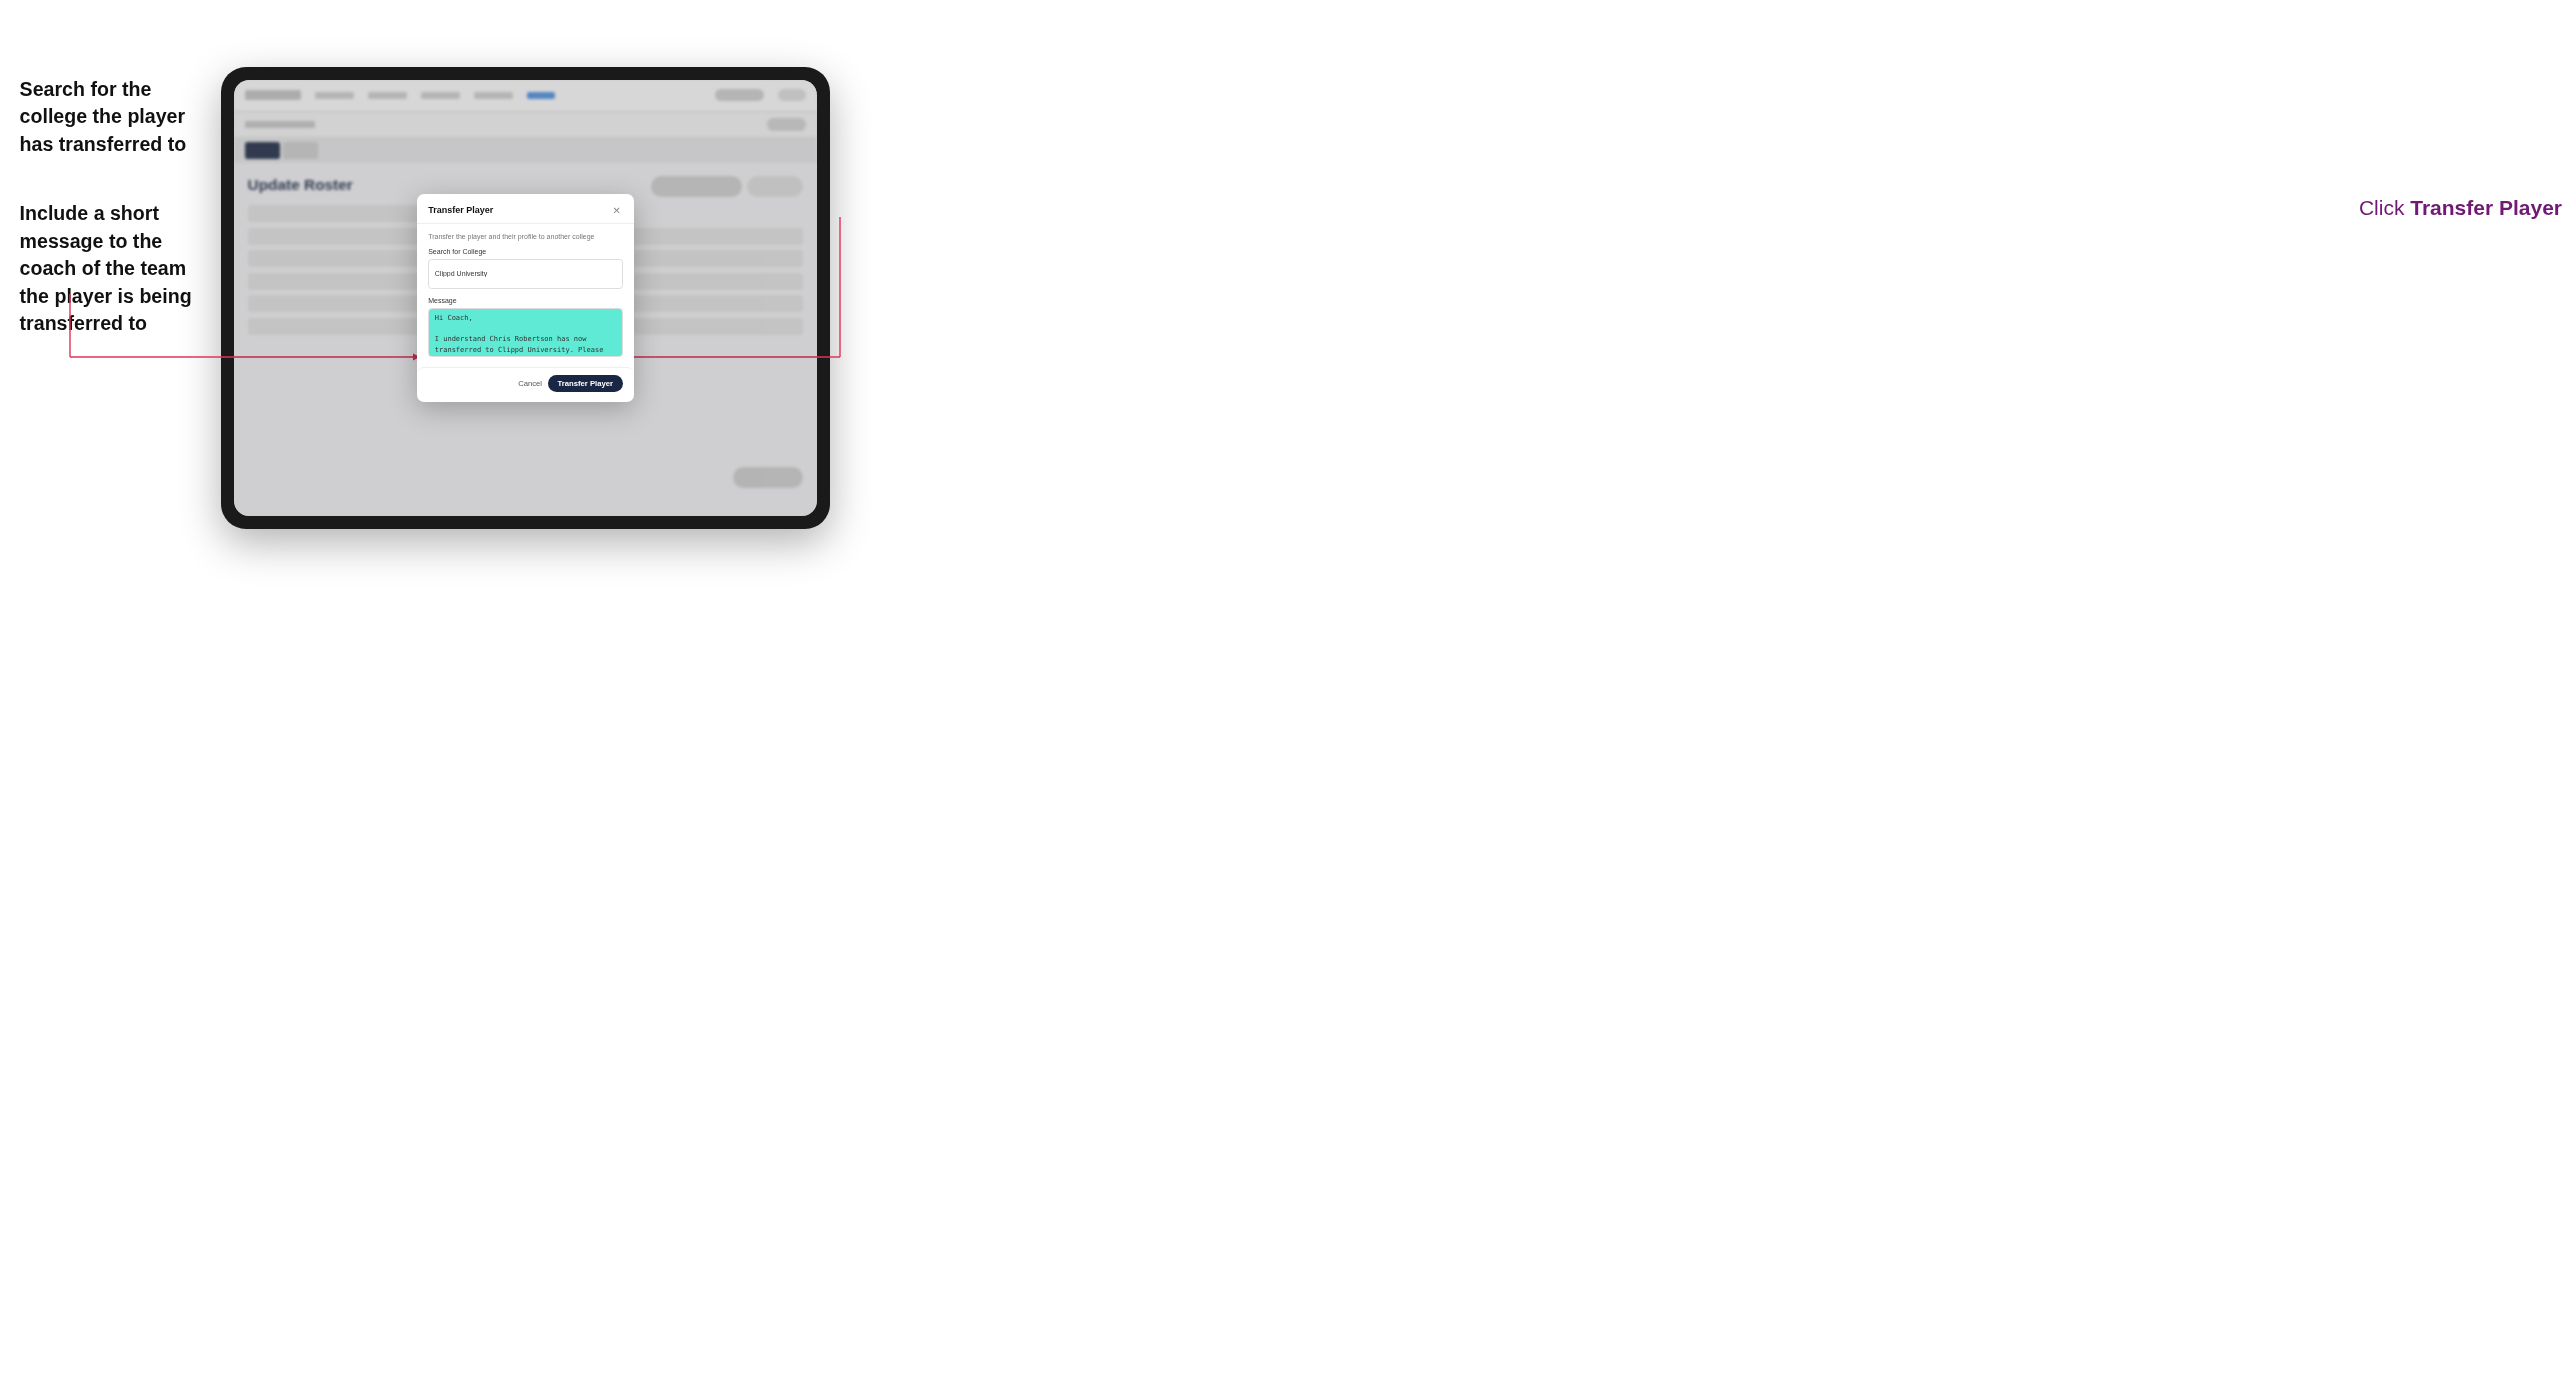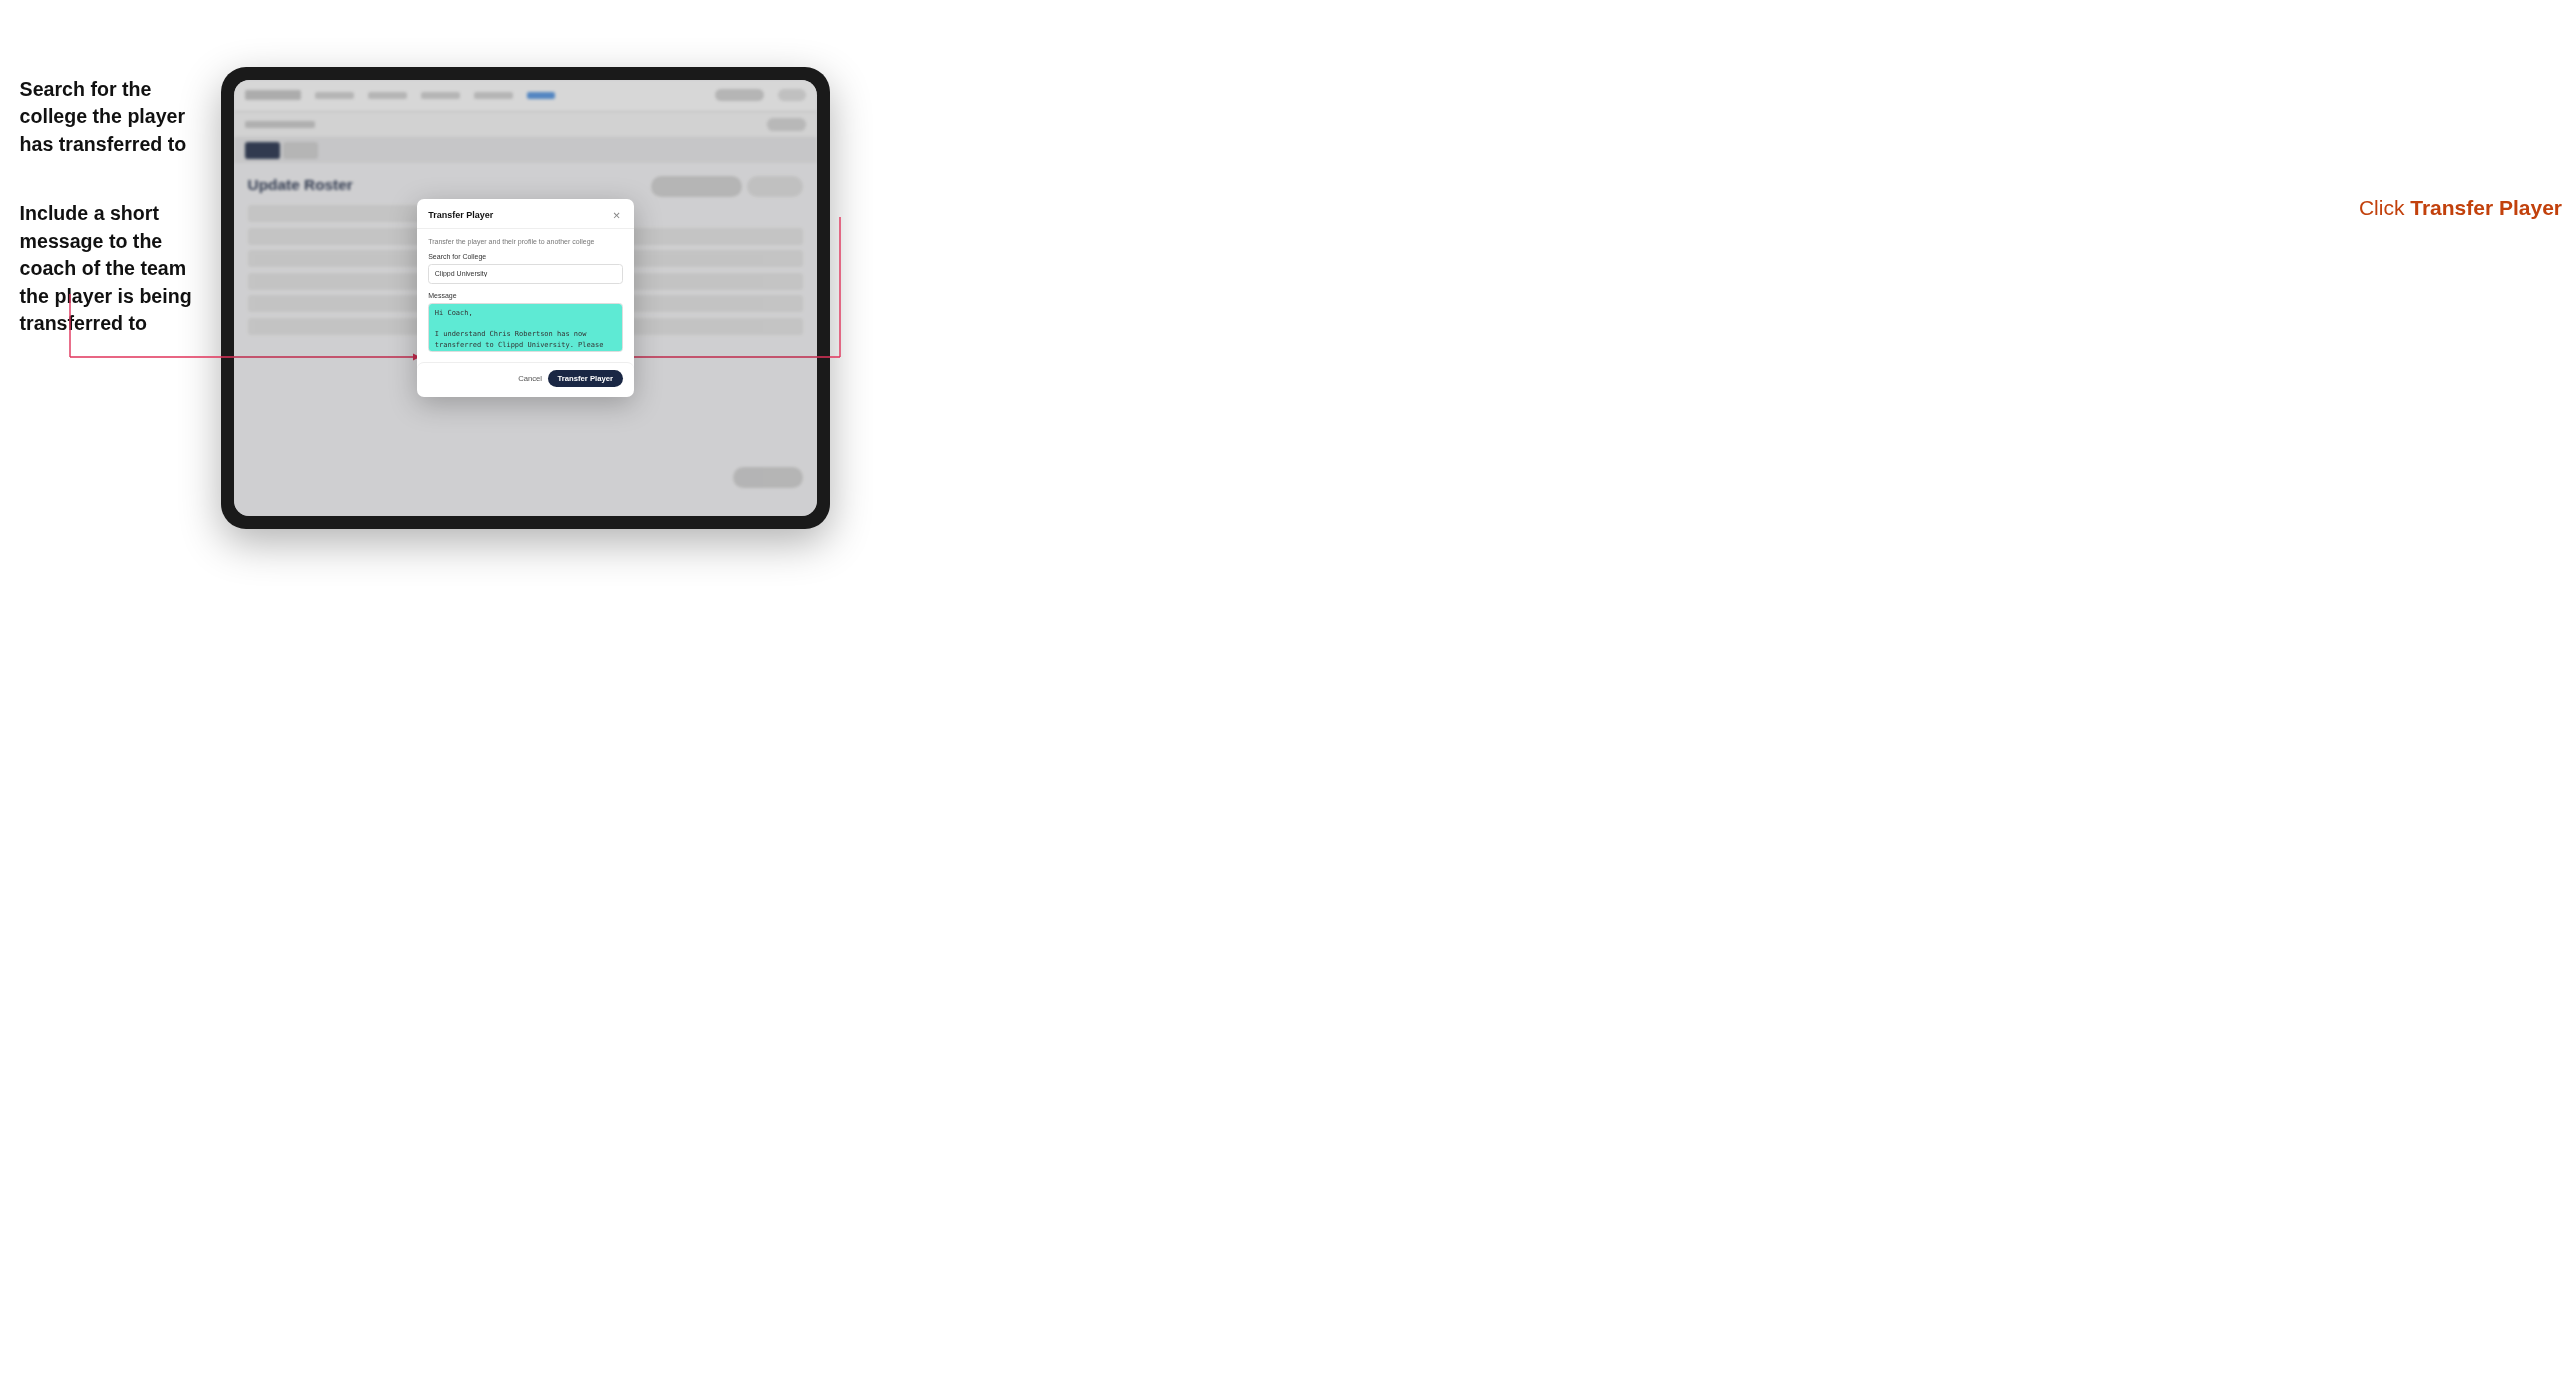--- a/index.html
+++ b/index.html
@@ -28,21 +28,21 @@
     .annotation-text.second {
       margin-top: 42px;
     }
 
     
     .annotation-right {
       position: absolute;
       right: 14px;
       top: 196px;
       font-size: 21px;
-      color: #c2410c;
+      color: #701a75;
       font-weight: 400;
       white-space: nowrap;
     }
     .annotation-right strong {
       font-weight: 700;
     }
 
     
     .ipad-frame {
       position: absolute;
@@ -242,21 +242,21 @@
       margin-bottom: 8.4px;
     }
     .modal-label {
       font-size: 7px;
       font-weight: 500;
       color: #333333;
       margin-bottom: 3.5px;
     }
     .modal-input {
       width: 100%;
-      height: 20px;
+      height: 30px;
       border: 0.7px solid #dddddd;
       border-radius: 3.5px;
       padding: 0 5.6px;
       font-size: 7px;
       color: #333333;
       margin-bottom: 8.4px;
       background: #ffffff;
       outline: none;
     }
     .modal-textarea {

